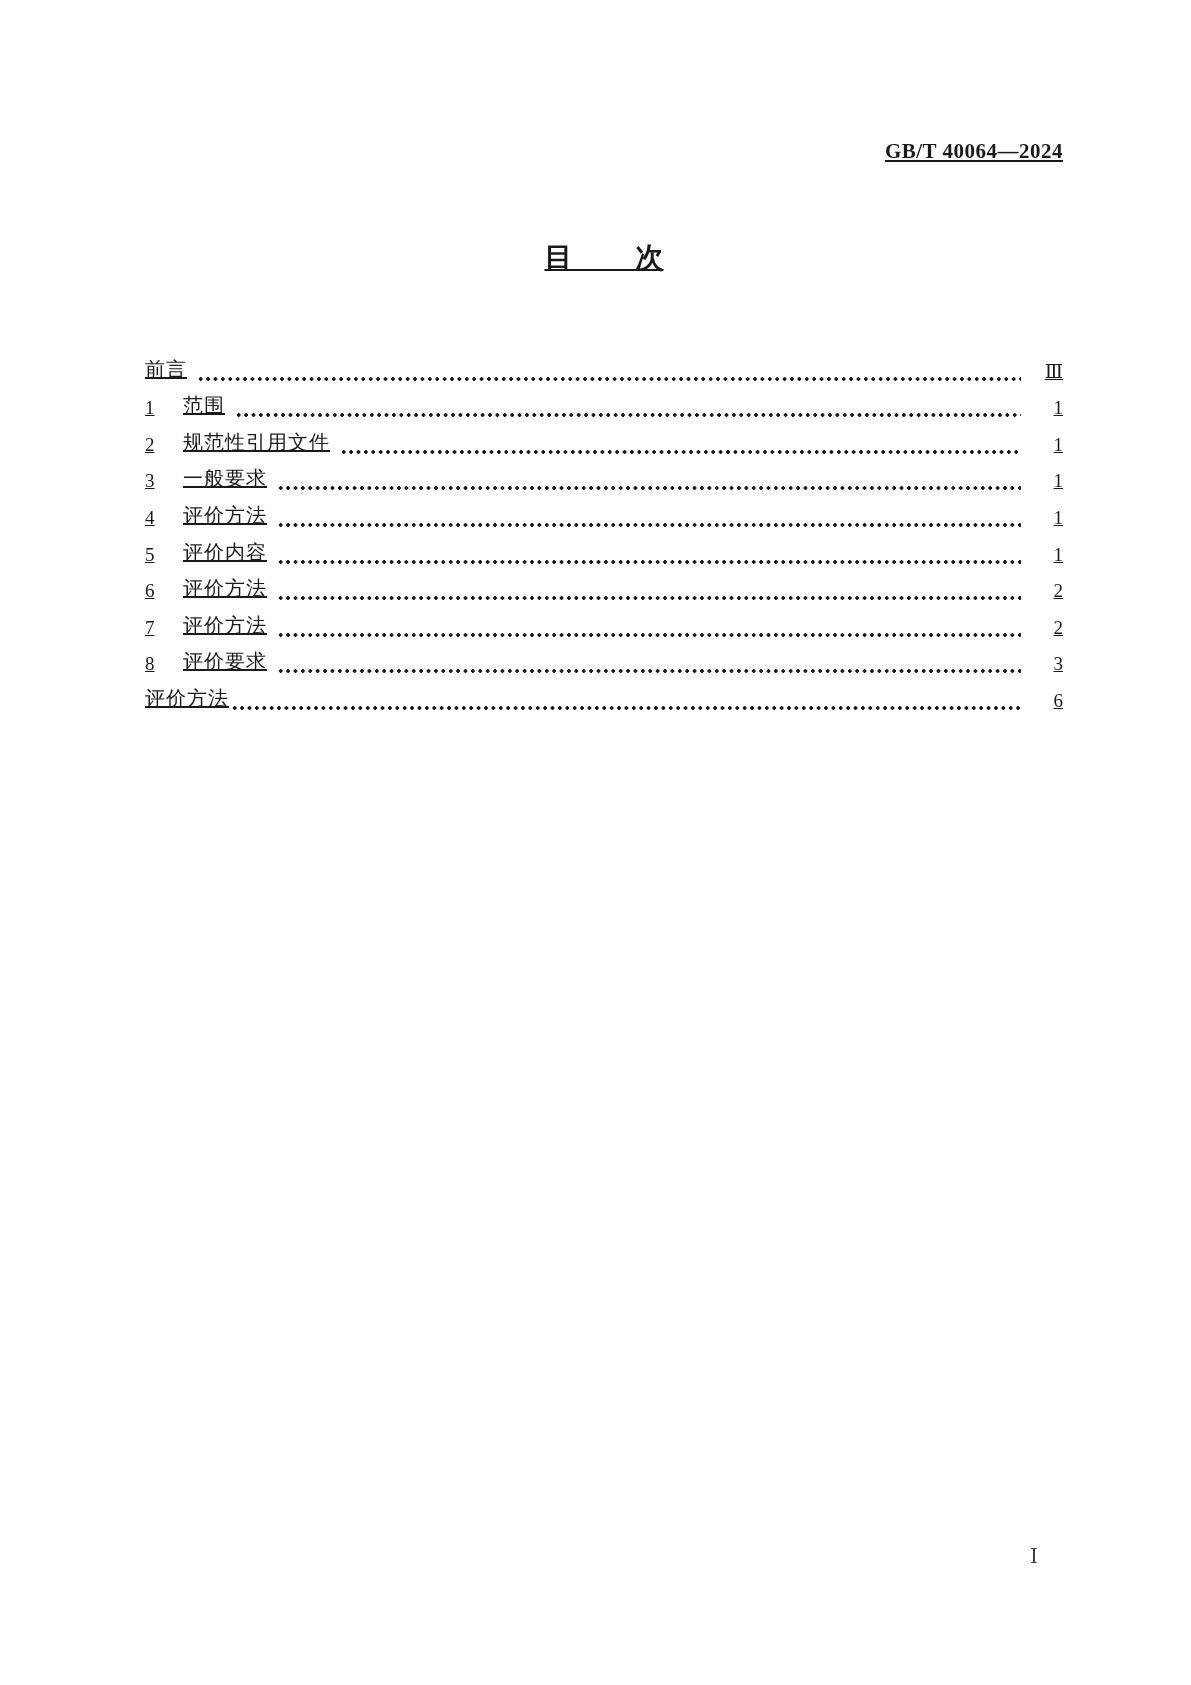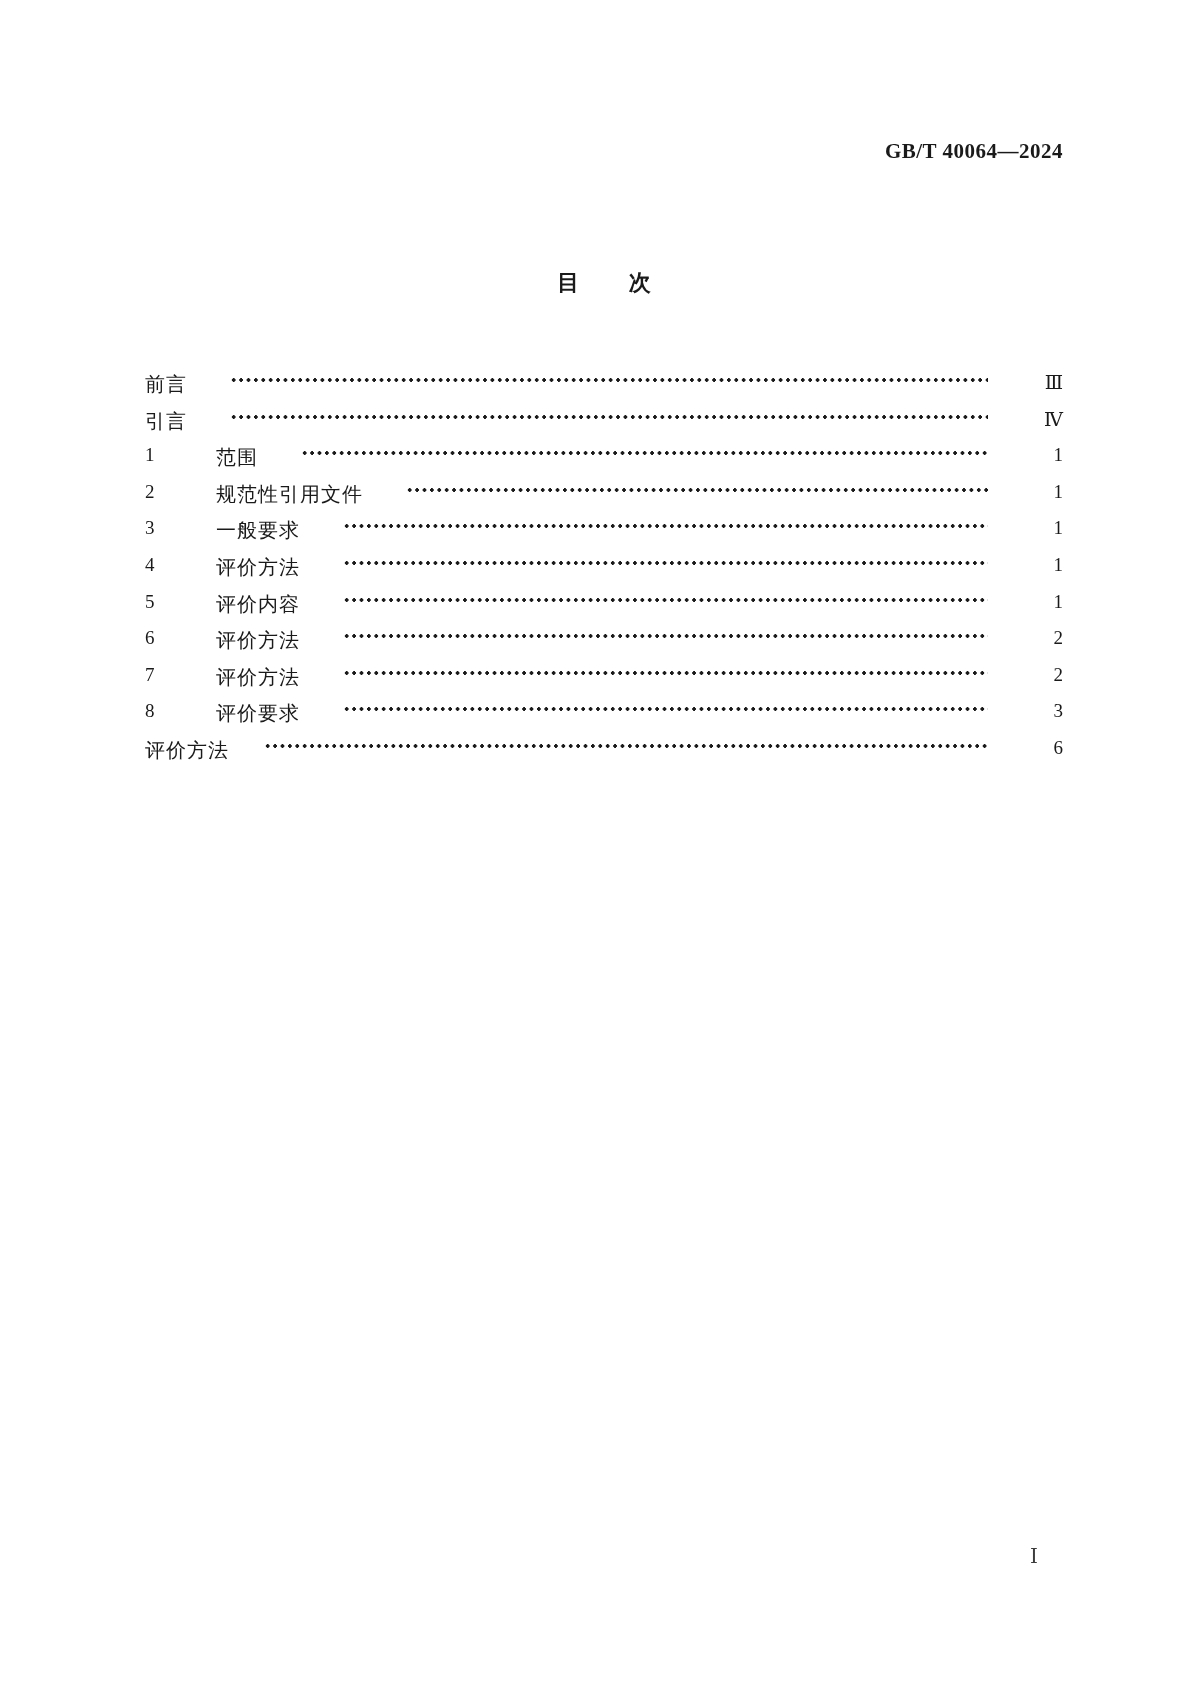--- a/index.html
+++ b/index.html
@@ -8,46 +8,46 @@
     background: #ffffff;
   }
   .page {
     position: relative;
     width: 1191px;
     height: 1685px;
     background: #ffffff;
     color: #1a1a1a;
     font-family: "Liberation Serif", "DejaVu Serif", serif;
     overflow: hidden;
+    text-decoration: underline;
   }
   .doc-number {
     margin: 138px 128px 0 0;
     text-align: right;
     font-size: 21px;
     line-height: 26px;
     font-weight: bold;
     letter-spacing: 0.5px;
   }
   .page-title {
-    margin: 101px 128px 0 145px;
+    margin: 76px 128px 0 145px;
     text-align: center;
-    font-size: 22px;
+    font-size: 28px;
     line-height: 36px;
     font-weight: bold;
     word-spacing: 2em;
   }
   .toc {
     margin: 70px 128px 0 145px;
   }
   .toc-row {
     display: flex;
-    align-items: flex-start;
+    align-items: flex-end;
     height: 36.6px;
     font-size: 20px;
-    gap: 33px;
   }
   .toc-row .num {
     flex: none;
     width: 38px;
     font-size: 19px;
   }
   .toc-row .num:empty { display: none; }
   .toc-row .label {
     flex: none;
     white-space: nowrap;
@@ -92,26 +92,20 @@
 
   <div class="toc">
 
     <div class="toc-row">
 
       <span class="label">前言</span>
       <span class="dots"></span>
       <span class="pageno">Ⅲ</span>
     </div>
 
-    <div class="toc-row">
-
-      <span class="label">引言</span>
-      <span class="dots"></span>
-      <span class="pageno">Ⅳ</span>
-    </div>
 
     <div class="toc-row">
       <span class="num">1</span>
       <span class="label">范围</span>
       <span class="dots"></span>
       <span class="pageno">1</span>
     </div>
 
     <div class="toc-row">
       <span class="num">2</span>

